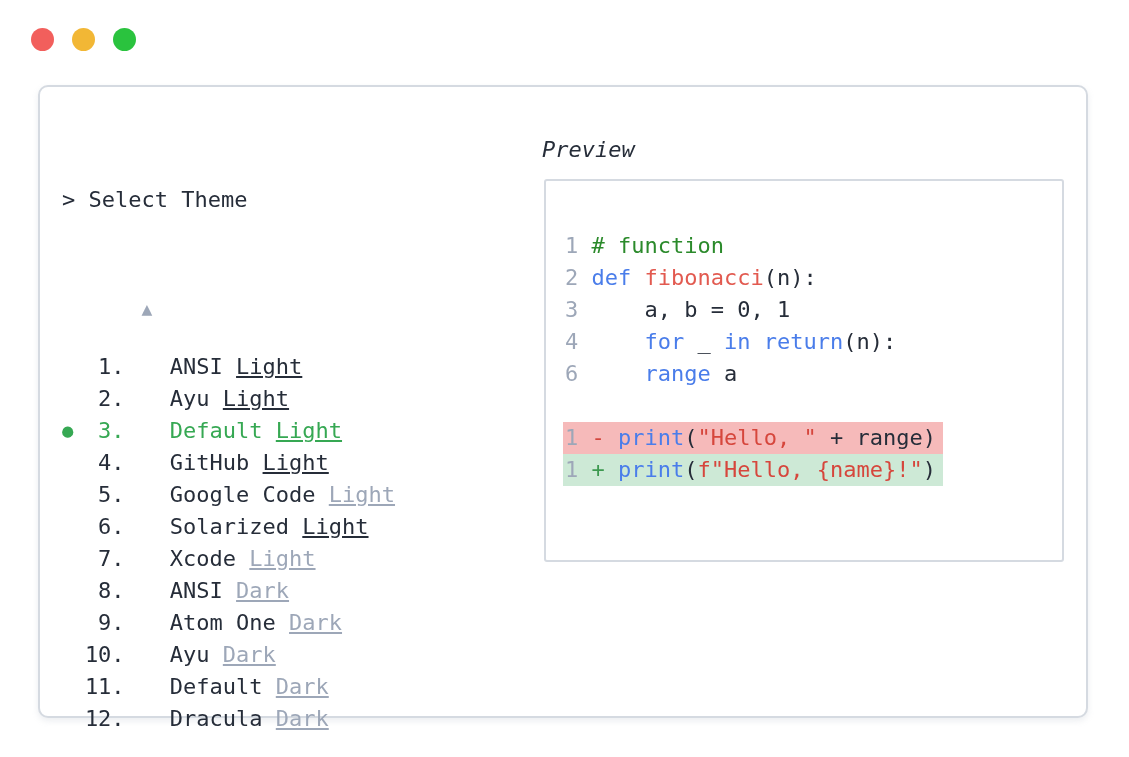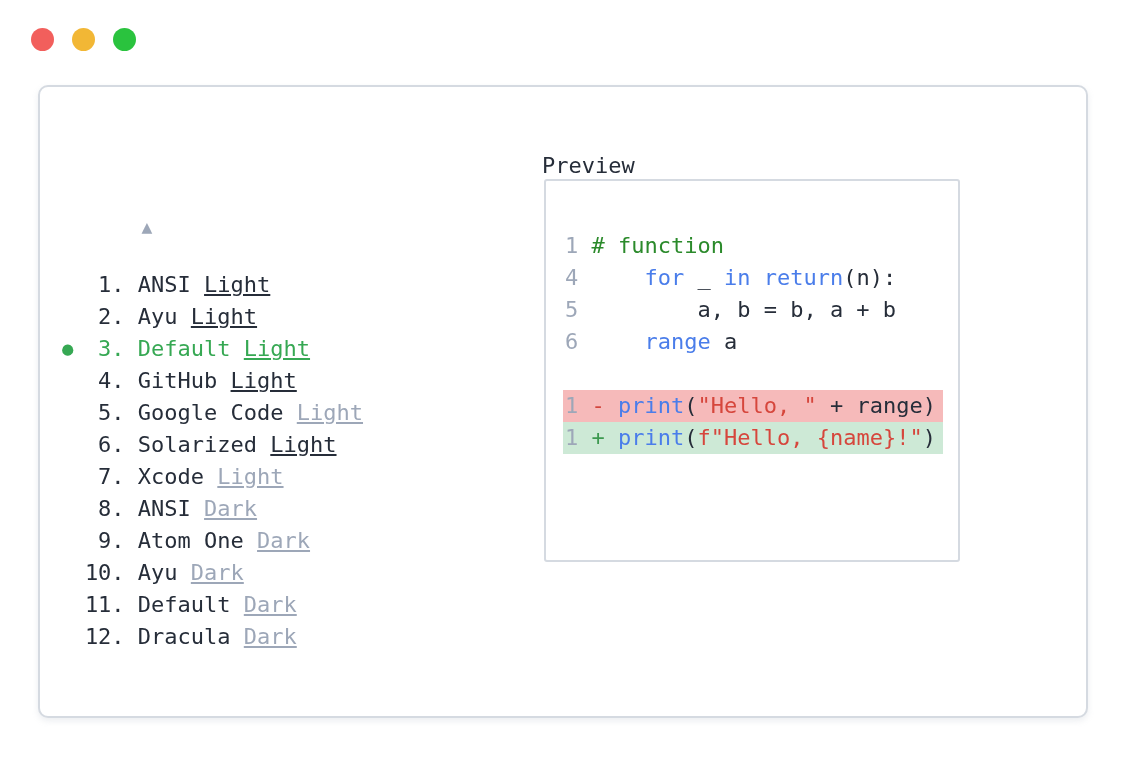--- a/index.html
+++ b/index.html
@@ -71,38 +71,39 @@
     color: var(--accent-green);
     font-size: 19px;
     line-height: 32px;
   }
   .theme-row .num {
     width: 3ch;
     text-align: right;
     margin-right: 1ch;
     color: var(--text);
   }
-  .theme-row .nm { color: var(--text); }
+  .theme-row .nm { color: var(--text); margin-left: 32px; }
   .theme-row .variant { margin-left: 1ch; color: var(--text); text-decoration: underline; }
   .theme-row .variant.muted { color: var(--muted); }
   .theme-row.selected .num,
   .theme-row.selected .nm,
   .theme-row.selected .variant { color: var(--accent-green); }
 
   
   .preview-label {
     position: absolute;
-    left: 502px; top: 63px;
+    left: 502px; top: 47px;
     height: 32px; line-height: 32px;
     color: var(--text);
+    font-style: italic;
   }
   .preview-box {
     position: absolute;
     left: 504px; top: 92px;
-    width: 416px; height: 383px;
+    width: 520px; height: 383px;
     border: 2px solid var(--panel-border);
     border-radius: 3px;
     background: #ffffff;
     padding: 49px 16px 0 19px;
     overflow: hidden;
   }
   .code-line {
     height: 32px; line-height: 32px;
     white-space: pre;
   }
@@ -134,32 +135,34 @@
 
 <div class="traffic-lights">
   <button class="traffic-dot red" aria-label="close"></button>
   <button class="traffic-dot yellow" aria-label="minimize"></button>
   <button class="traffic-dot green" aria-label="zoom"></button>
 </div>
 
 <div class="window">
 
   <div class="picker">
+    <div class="prompt-line">&gt; Select Theme</div>
     <div class="scroll-line scroll-up-line">
       <span class="arrow">▲</span>
     </div>
     <div class="theme-list"><div class="theme-row"><span class="marker"></span><span class="num">1.</span><span class="nm">ANSI</span><span class="variant">Light</span></div><div class="theme-row"><span class="marker"></span><span class="num">2.</span><span class="nm">Ayu</span><span class="variant">Light</span></div><div class="theme-row selected"><span class="marker">●</span><span class="num">3.</span><span class="nm">Default</span><span class="variant">Light</span></div><div class="theme-row"><span class="marker"></span><span class="num">4.</span><span class="nm">GitHub</span><span class="variant">Light</span></div><div class="theme-row"><span class="marker"></span><span class="num">5.</span><span class="nm">Google Code</span><span class="variant muted">Light</span></div><div class="theme-row"><span class="marker"></span><span class="num">6.</span><span class="nm">Solarized</span><span class="variant">Light</span></div><div class="theme-row"><span class="marker"></span><span class="num">7.</span><span class="nm">Xcode</span><span class="variant muted">Light</span></div><div class="theme-row"><span class="marker"></span><span class="num">8.</span><span class="nm">ANSI</span><span class="variant muted">Dark</span></div><div class="theme-row"><span class="marker"></span><span class="num">9.</span><span class="nm">Atom One</span><span class="variant muted">Dark</span></div><div class="theme-row"><span class="marker"></span><span class="num">10.</span><span class="nm">Ayu</span><span class="variant muted">Dark</span></div><div class="theme-row"><span class="marker"></span><span class="num">11.</span><span class="nm">Default</span><span class="variant muted">Dark</span></div><div class="theme-row"><span class="marker"></span><span class="num">12.</span><span class="nm">Dracula</span><span class="variant muted">Dark</span></div></div>
     
     
   </div>
 
   <div class="preview-label">Preview</div>
   <div class="preview-box">
       <div class="code-line"><span class="lineno">1</span><span class="c-comment"># function</span></div>
+      <div class="code-line"><span class="lineno">2</span><span class="c-kw">def</span><span class="c-plain"> </span><span class="c-fn">fibonacci</span><span class="c-plain">(n):</span></div>
+      <div class="code-line"><span class="lineno">3</span><span class="c-plain">    a, b = 0, 1</span></div>
       <div class="code-line"><span class="lineno">4</span><span class="c-plain">    </span><span class="c-kw">for</span><span class="c-plain"> _ </span><span class="c-kw">in</span><span class="c-plain"> </span><span class="c-kw">return</span><span class="c-plain">(n):</span></div>
-      <div class="code-line"><span class="lineno">5</span><span class="c-plain">        a, b = b, a + b</span></div>
       <div class="code-line"><span class="lineno">6</span><span class="c-plain">    </span><span class="c-kw">range</span><span class="c-plain"> a</span></div>
       <div class="code-line"></div>
       <div class="code-line"><span class="hl hl-removed"><span class="lineno">1</span><span class="c-minus">- </span><span class="c-kw">print</span><span class="c-plain">(</span><span class="c-str">"Hello, "</span><span class="c-plain"> + range)</span></span></div>
       <div class="code-line"><span class="hl hl-added"><span class="lineno">1</span><span class="c-plus">+ </span><span class="c-kw">print</span><span class="c-plain">(</span><span class="c-str">f"Hello, {name}!"</span><span class="c-plain">)</span></span></div>
     </div>
 
 </div>
 
 </body></html>

